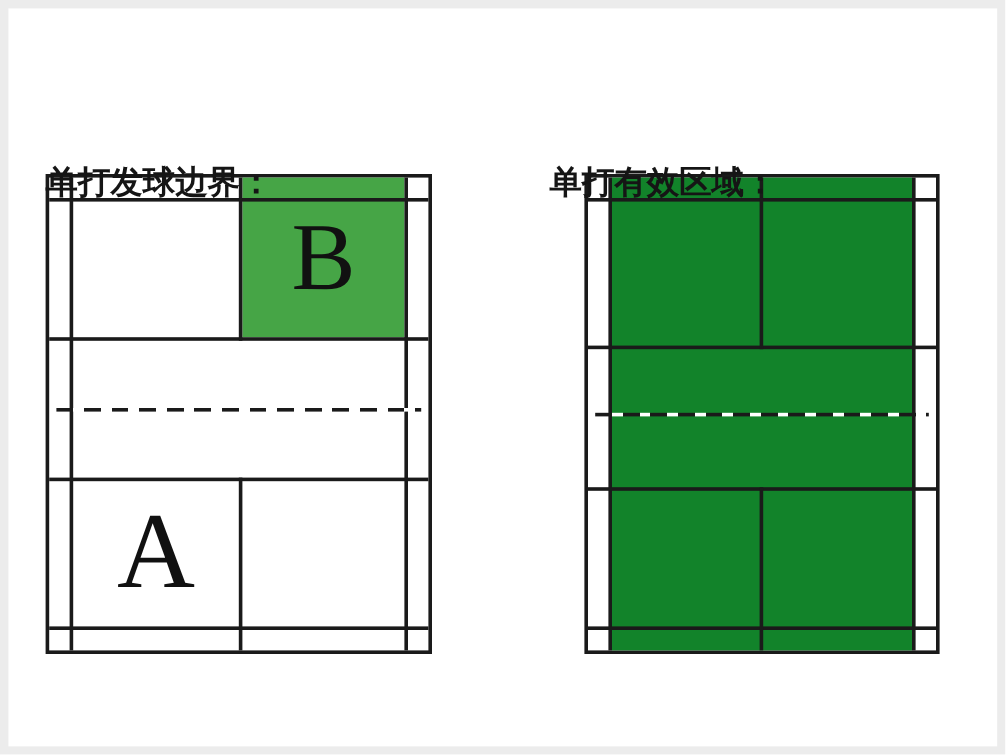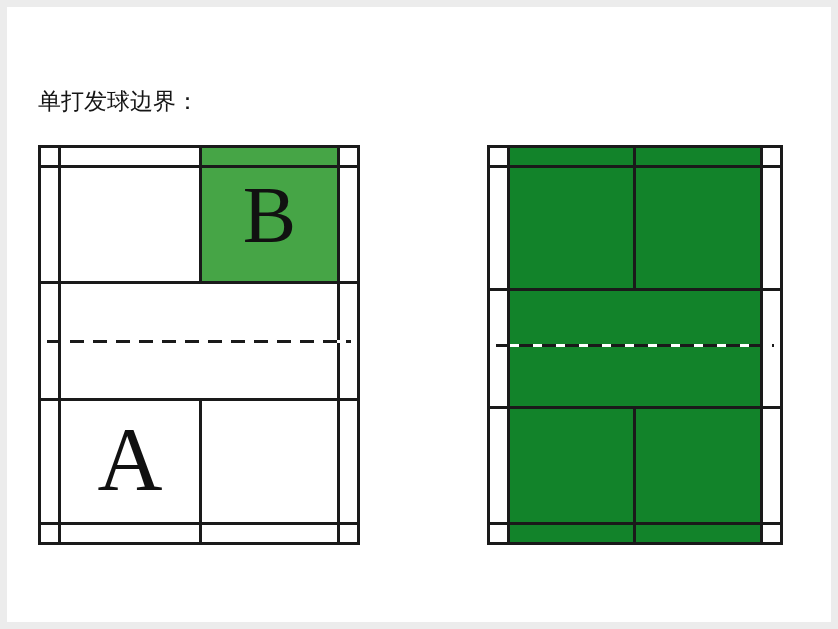--- a/index.html
+++ b/index.html
@@ -18,25 +18,26 @@
   .frame {
     position: absolute;
     inset: 0;
     border: 7px solid var(--color-frame, #ececec);
     box-sizing: border-box;
     pointer-events: none;
     z-index: 10;
   }
   .title {
     position: absolute;
-    font-size: 23px;
-    font-weight: 400;
+    font-size: 27px;
+    font-weight: 700;
     color: #151515;
     white-space: nowrap;
     z-index: 5;
+    margin-top: 48px;
   }
   .court {
     position: absolute;
     box-sizing: border-box;
     border: 3px solid var(--color-line, #1a1a1a);
     background: #ffffff;
   }
   .zone {
     position: absolute;
     z-index: 1;
@@ -79,20 +80,21 @@
 </style>
 </head>
 <body>
 
 <div id="canvas">
 
   <div class="frame"></div>
 
   <div class="title" style="left:38px; top:86px;">单打发球边界：</div>
 
+  <div class="title" style="left:458px; top:86px;">单打有效区域：</div>
 
   <div class="court" style="left:38px; top:145px; width:322px; height:400px;">
 
     <div class="zone" style="left:161px; top:0; width:135px; height:133px; background:var(--color-serve_green);">
       <span class="letter letter-b">B</span>
     </div>
 
     <div class="zone" style="left:20px; top:250px; width:138px; height:124px;">
       <span class="letter letter-a">A</span>
     </div>

